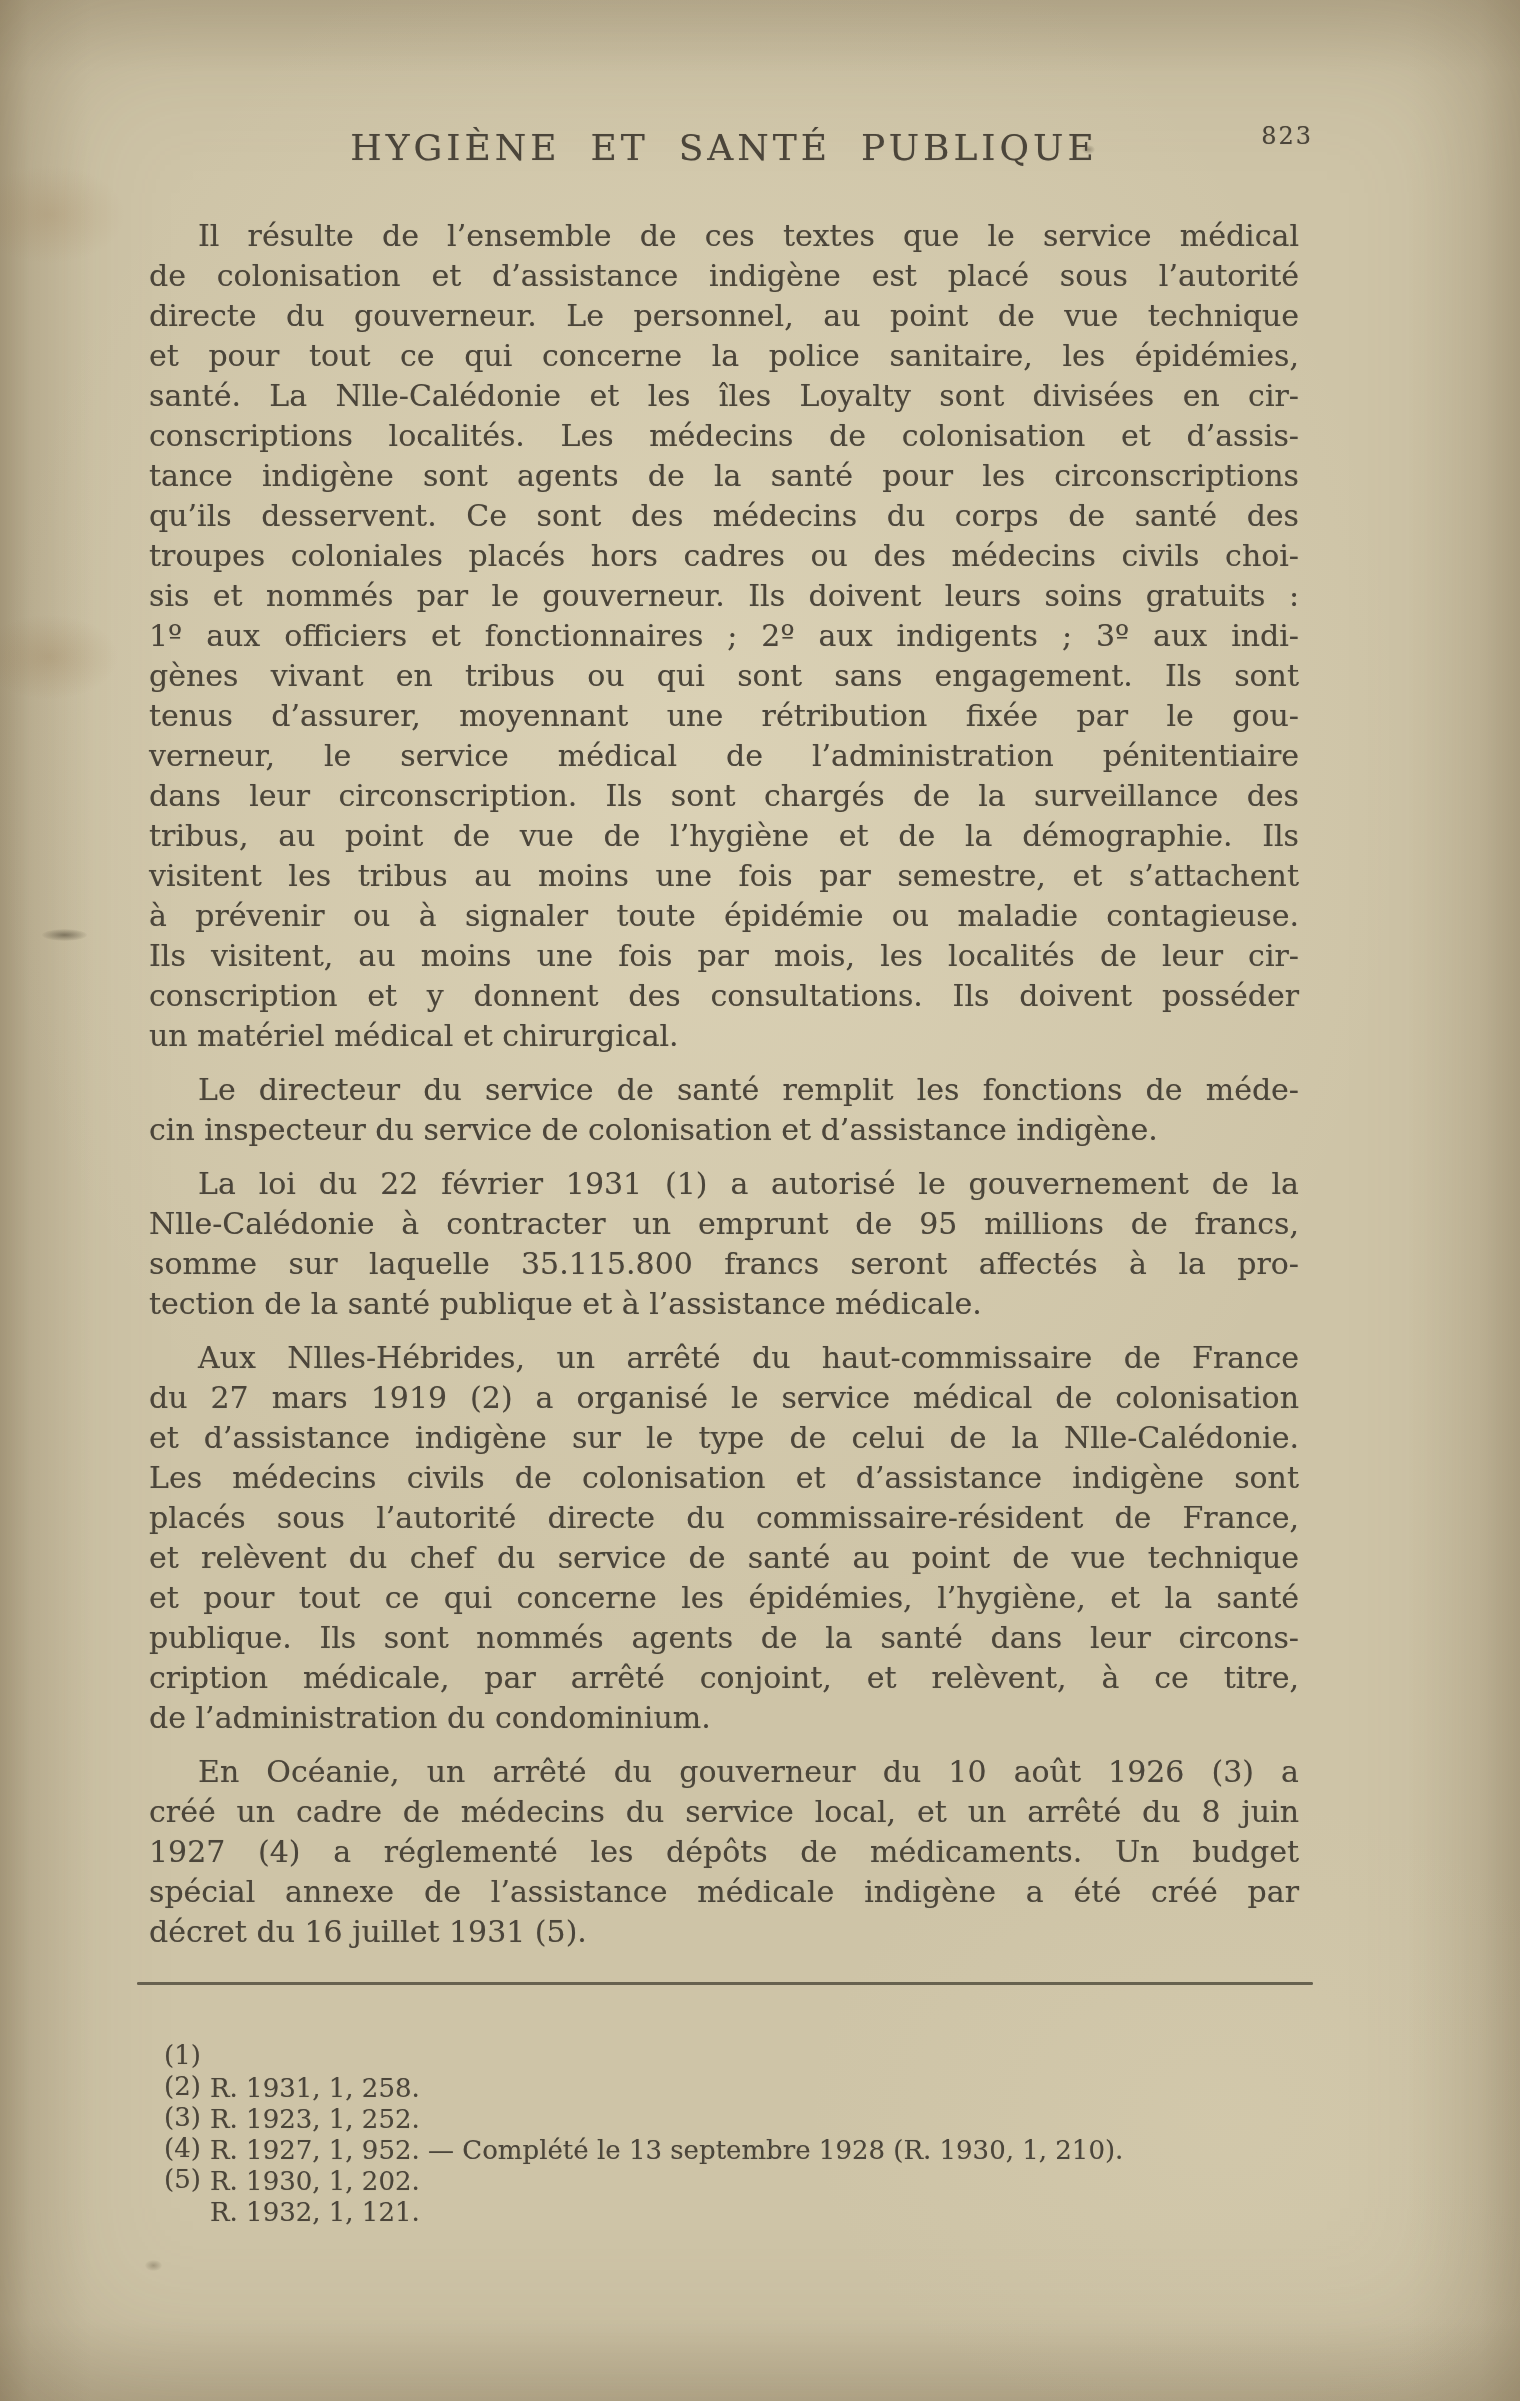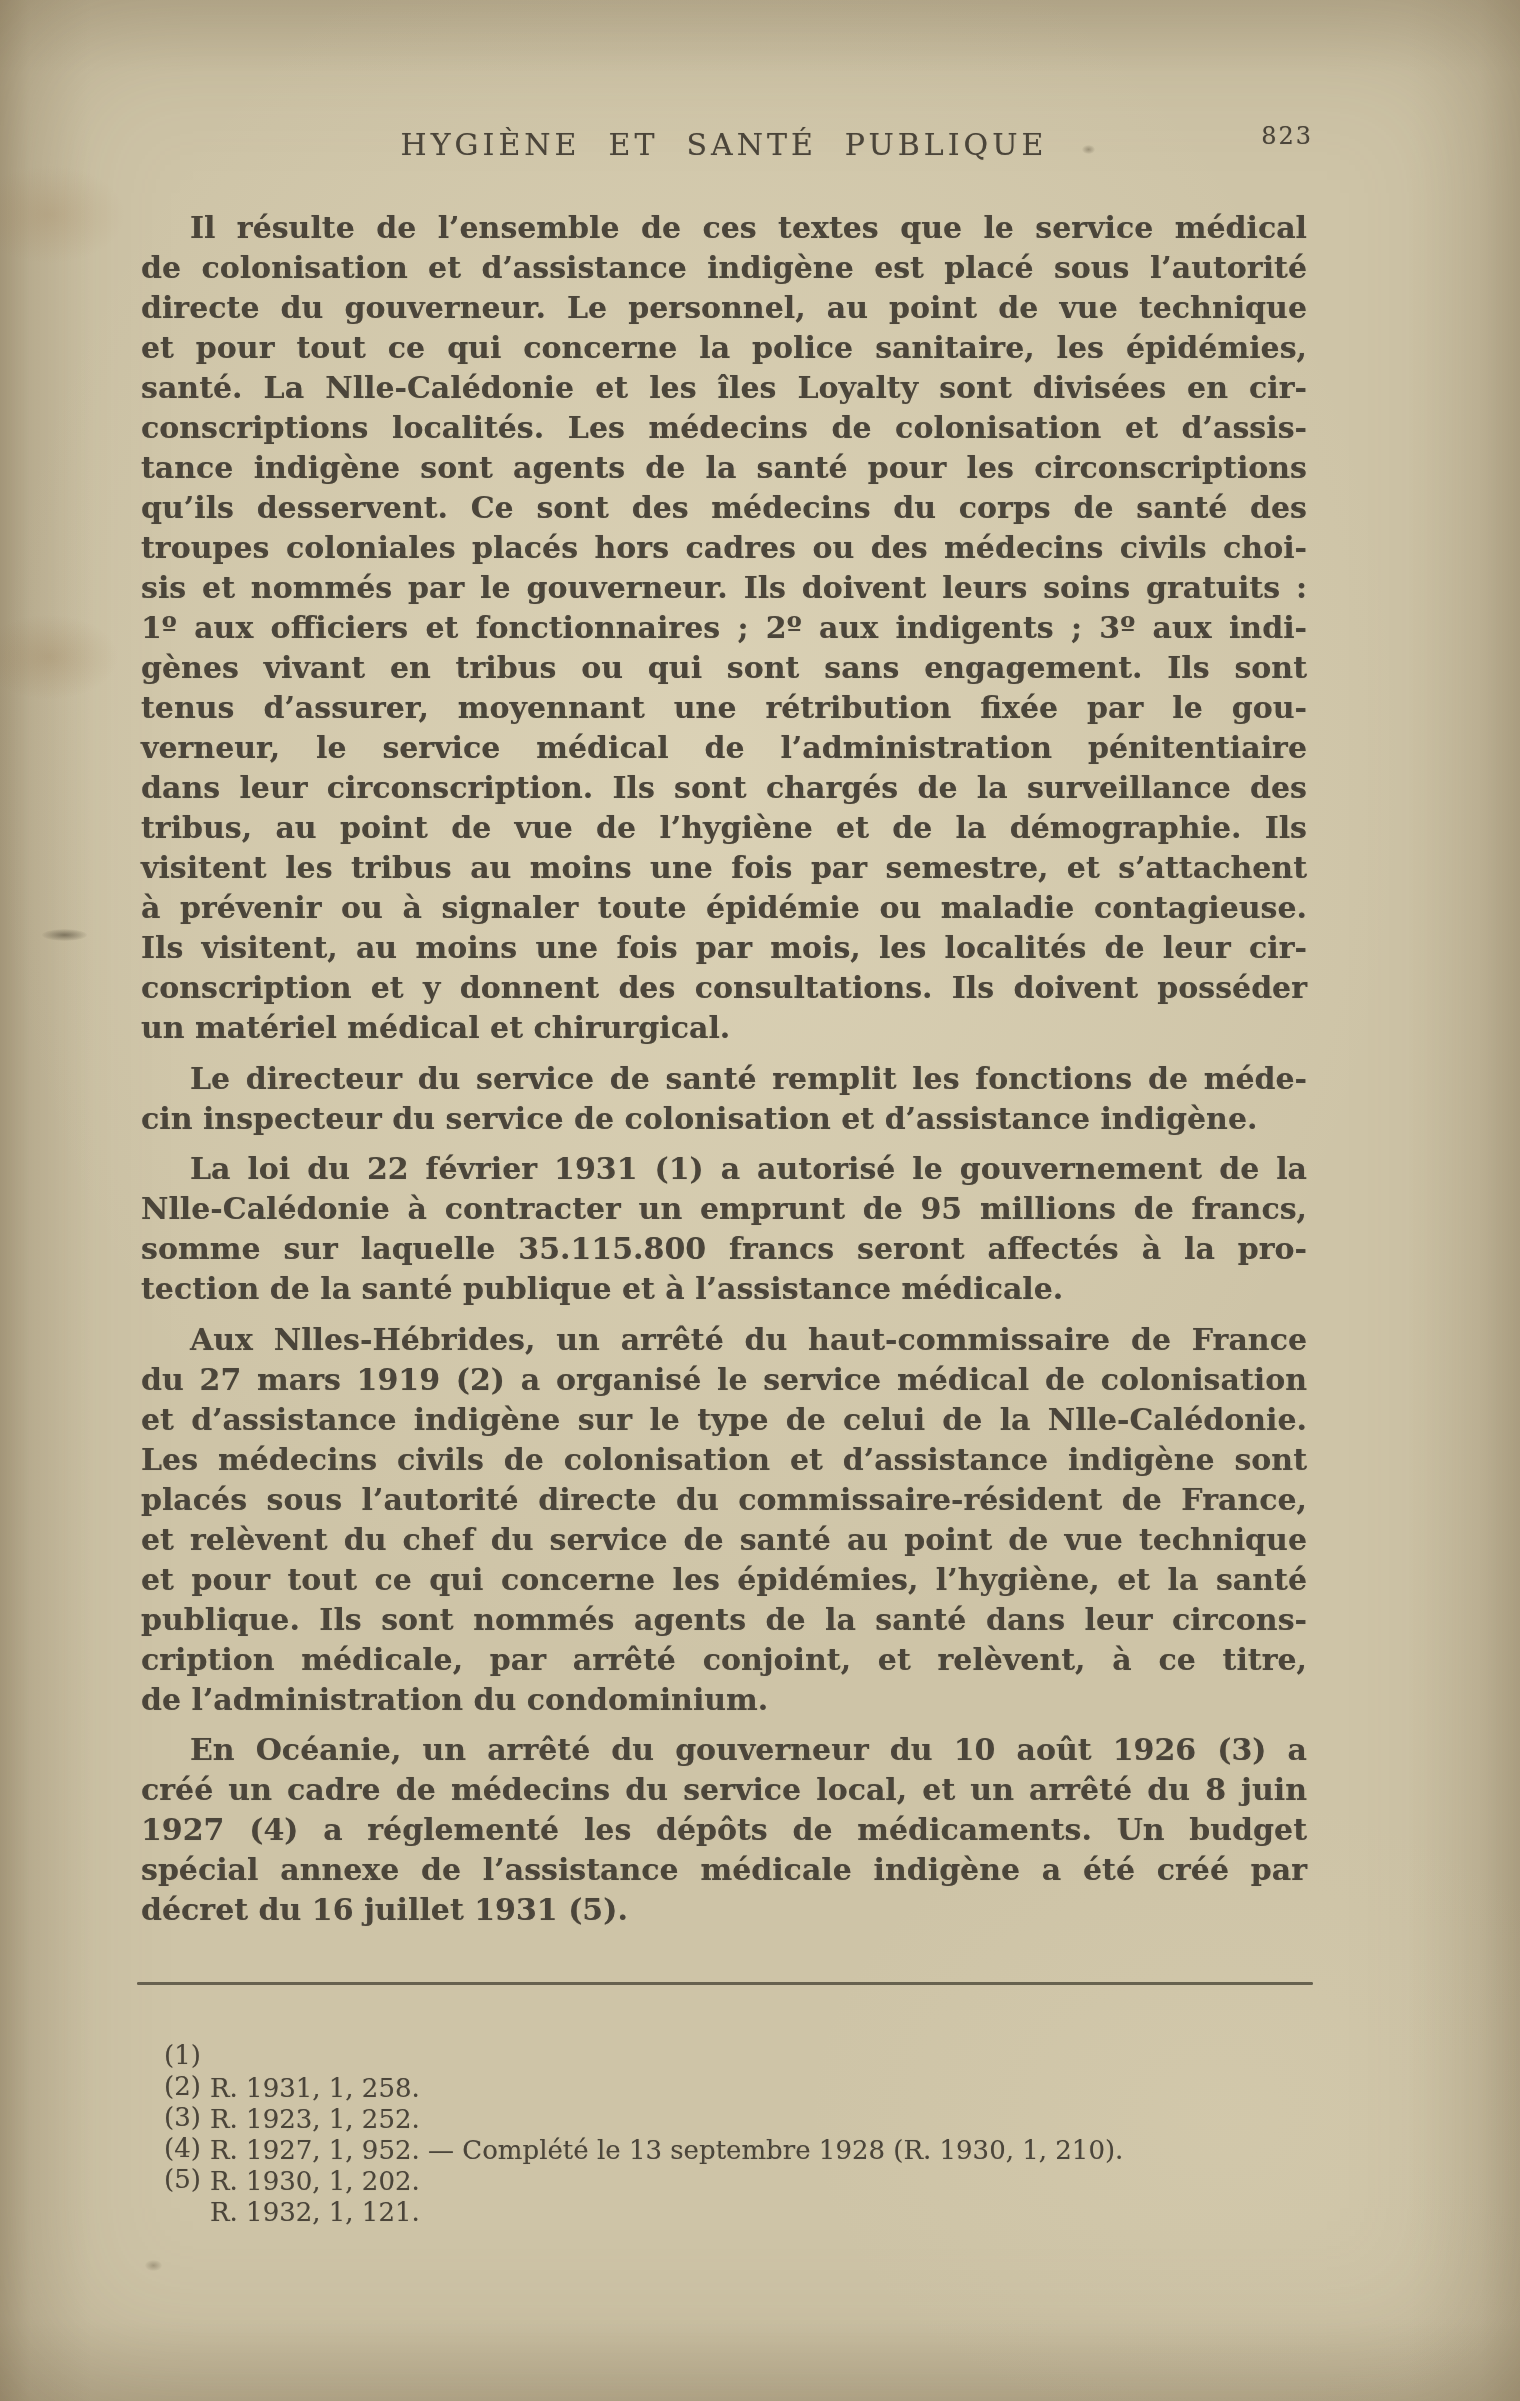--- a/index.html
+++ b/index.html
@@ -39,36 +39,36 @@
   .stain.s4{left:1082px;top:145px;width:13px;height:9.2px;
     background:radial-gradient(ellipse at center, rgba(80,70,52,.40), rgba(80,70,52,0) 75%);}
   .stain.s5{left:145px;top:2260px;width:17px;height:10.6px;
     background:radial-gradient(ellipse at center, rgba(85,74,54,.35), rgba(85,74,54,0) 75%);}
 
   .running-head{
     position:absolute;left:135px;top:127px;width:1178px;height:46px;
   }
   .head-title{
     position:absolute;left:0;right:0;text-align:center;
-    font-size:30px;letter-spacing:4px;word-spacing:14.5px;
+    font-size:36px;letter-spacing:4px;word-spacing:14.5px;
     color:var(--ink);text-shadow:0 0 0.7px rgba(75,69,58,.45);
     white-space:nowrap;
   }
   .page-num{
     position:absolute;right:0;top:-5.3px;
     font-size:24px;letter-spacing:2px;
     color:var(--ink);text-shadow:0 0 0.7px rgba(75,69,58,.45);
   }
 
   .body-text{
     position:absolute;left:135px;top:202px;width:1178px;
     font-size:30px;color:var(--ink);
     text-shadow:0 0 0.7px rgba(75,69,58,.40);
   }
-  .paragraph{margin:6px;font-weight:bold;}
+  .paragraph{margin:14px;}
   .paragraph + .paragraph{margin-top:10.6px;}
   .line{
     height:40px;line-height:40px;white-space:nowrap;
     text-align:justify;text-align-last:justify;
     overflow:visible;
   }
   .line.first{padding-left:49px;}
   .line.last{text-align-last:left;}
 
   .footnote-rule{

